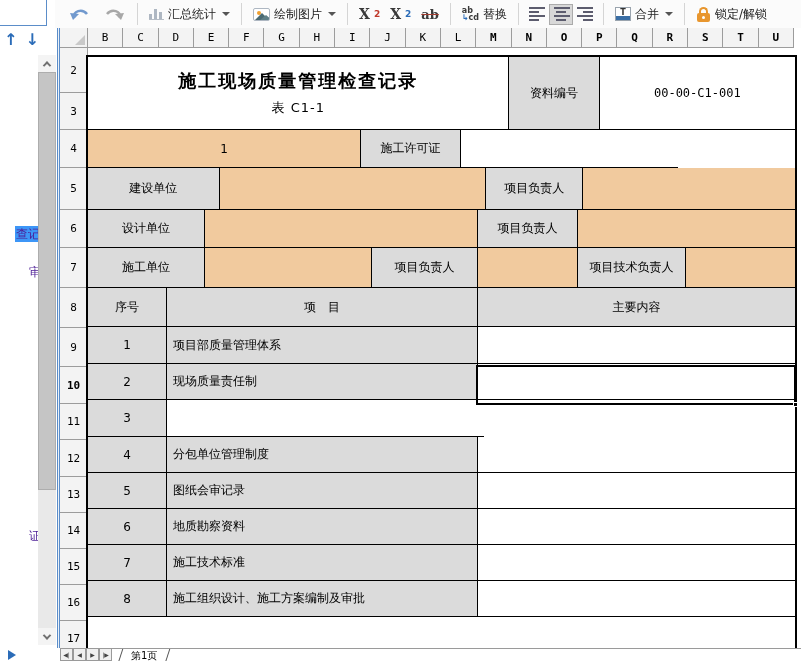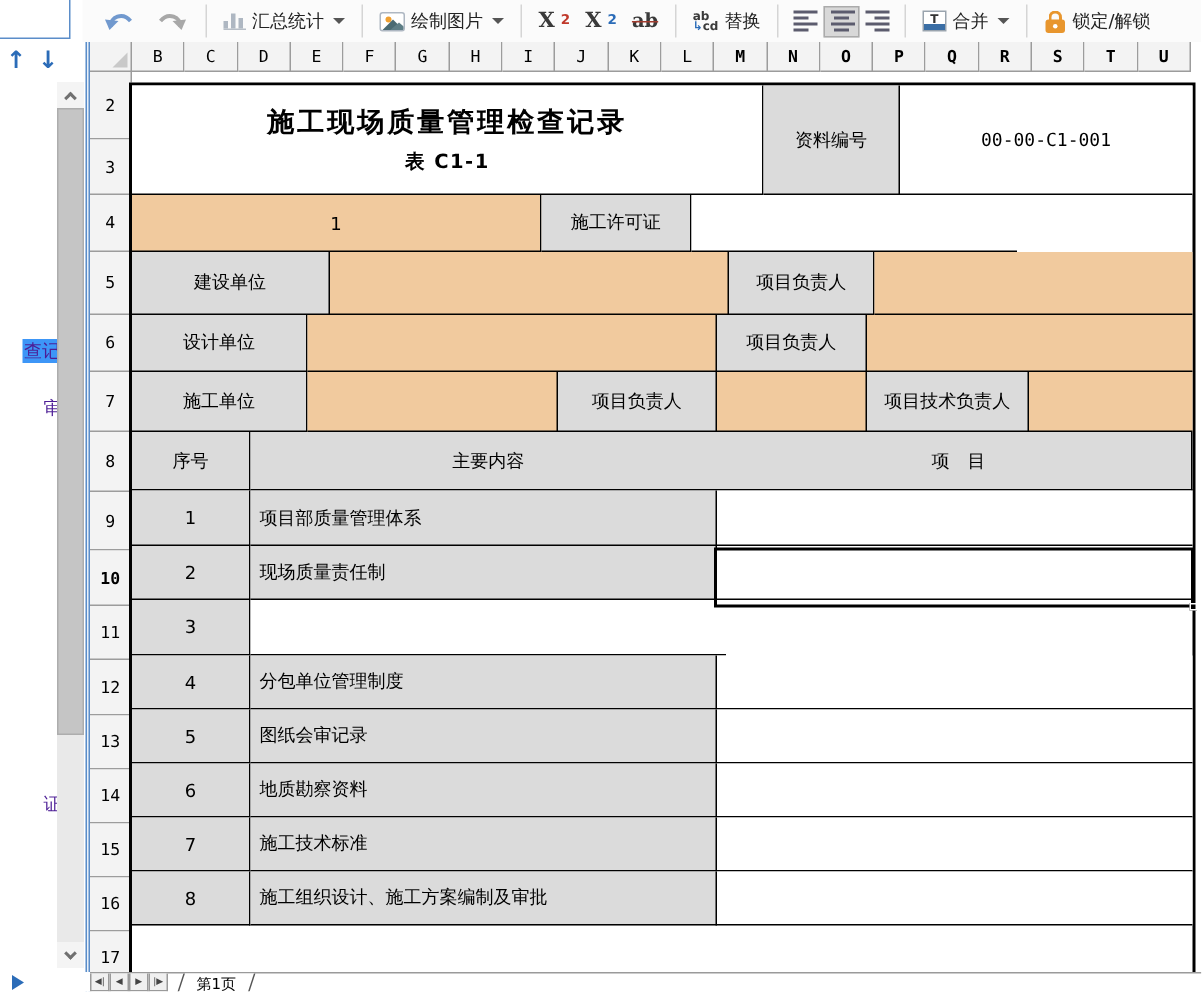--- a/index.html
+++ b/index.html
@@ -80,21 +80,21 @@
   #form { position:absolute; left:26px; top:27px; width:711px; height:604px; border:2px solid #000; background:#fff; }
   .frow { display:flex; }
   .fcell { border-right:1px solid #000; border-bottom:1px solid #000; display:flex; align-items:center; justify-content:center; font-size:12px; color:#000; overflow:hidden; }
   .fcell.last { border-right:none; }
   .gray { background:#DBDBDB; }
   .orange { background:#F1CA9E; }
   .white { background:#fff; }
   .tleft { justify-content:flex-start; padding-left:6px; }
   #titlecell { flex-direction:column; justify-content:center; gap:6px; }
   #title-main { font-size:18px; font-weight:bold; letter-spacing:2px; }
-  #title-sub { font-size:13px; font-weight:bold; letter-spacing:1px; }
+  #title-sub { font-size:13px; font-weight:normal; letter-spacing:1px; }
   .mono { font-family:"DejaVu Sans Mono", monospace; }
   
   #selection { position:absolute; left:388px; top:308px; width:320px; height:40px; border:2px solid #000; pointer-events:none; }
   #selection .handle { position:absolute; right:-4px; bottom:-4px; width:5px; height:5px; background:#000; border:1px solid #fff; }
 
   
   #tabstrip { position:absolute; left:60px; top:648px; width:741px; height:13px; background:#fff; border-top:1px solid #9A9A9A; display:flex; align-items:flex-start; }
   .navsq { width:13px; height:12px; border:1px solid #9A9A9A; border-top:none; background:#F0F0F0; font-size:6px; color:#444; display:flex; align-items:center; justify-content:center; flex:none; }
   #sheettab { margin-left:8px; padding:0 10px; height:14px; background:#fff; border-left:1px solid #555; border-right:1px solid #555; transform:skewX(-18deg); font-size:10px; color:#000; display:flex; align-items:center; }
   #sheettab span { transform:skewX(18deg); }
@@ -305,22 +305,22 @@
         <div class="fcell gray" style="width:117px">施工单位</div>
         <div class="fcell orange" style="width:167px"></div>
         <div class="fcell gray" style="width:106px">项目负责人</div>
         <div class="fcell orange" style="width:100px"></div>
         <div class="fcell gray" style="width:108px">项目技术负责人</div>
         <div class="fcell orange last" style="width:109px"></div>
       </div>
 
       <div class="frow" style="height:39px">
         <div class="fcell gray" style="width:79px">序号</div>
+        <div class="fcell gray" style="width:311px">项　目</div>
         <div class="fcell gray last" style="width:317px">主要内容</div>
-        <div class="fcell gray" style="width:311px">项　目</div>
       </div>
 
       <div class="frow" style="height:37px">
         <div class="fcell gray" style="width:79px">1</div>
         <div class="fcell gray tleft" style="width:311px">项目部质量管理体系</div>
         <div class="fcell white last" style="width:317px"></div>
       </div>
       <div class="frow" style="height:36px">
         <div class="fcell gray" style="width:79px">2</div>
         <div class="fcell gray tleft" style="width:311px">现场质量责任制</div>

